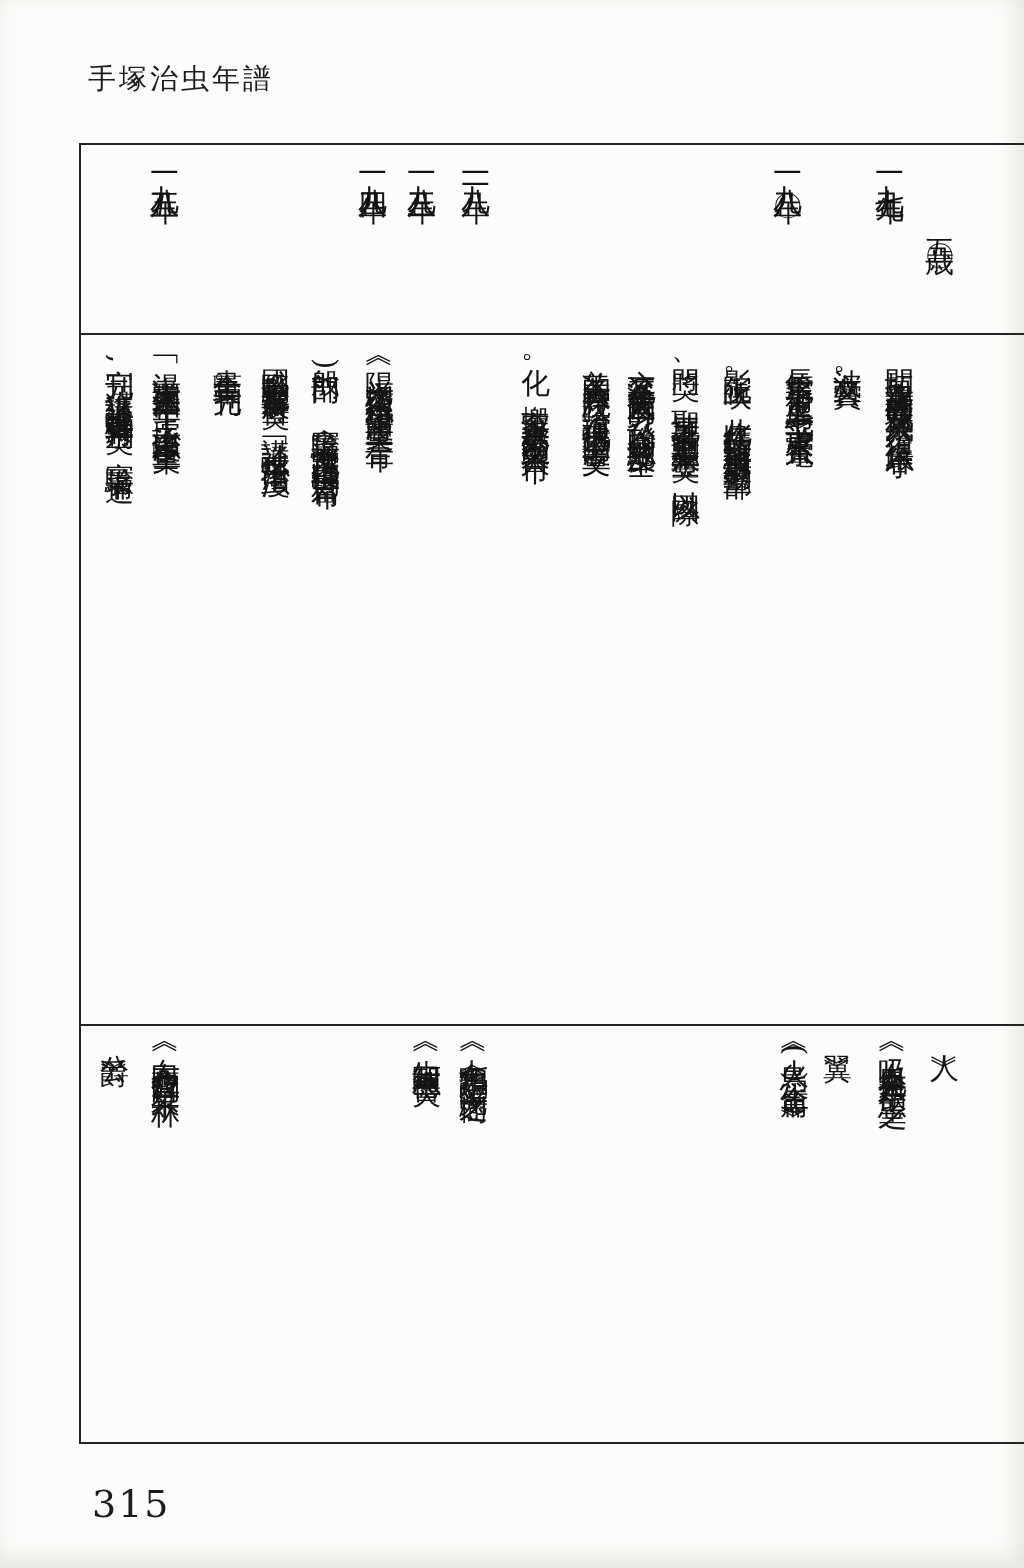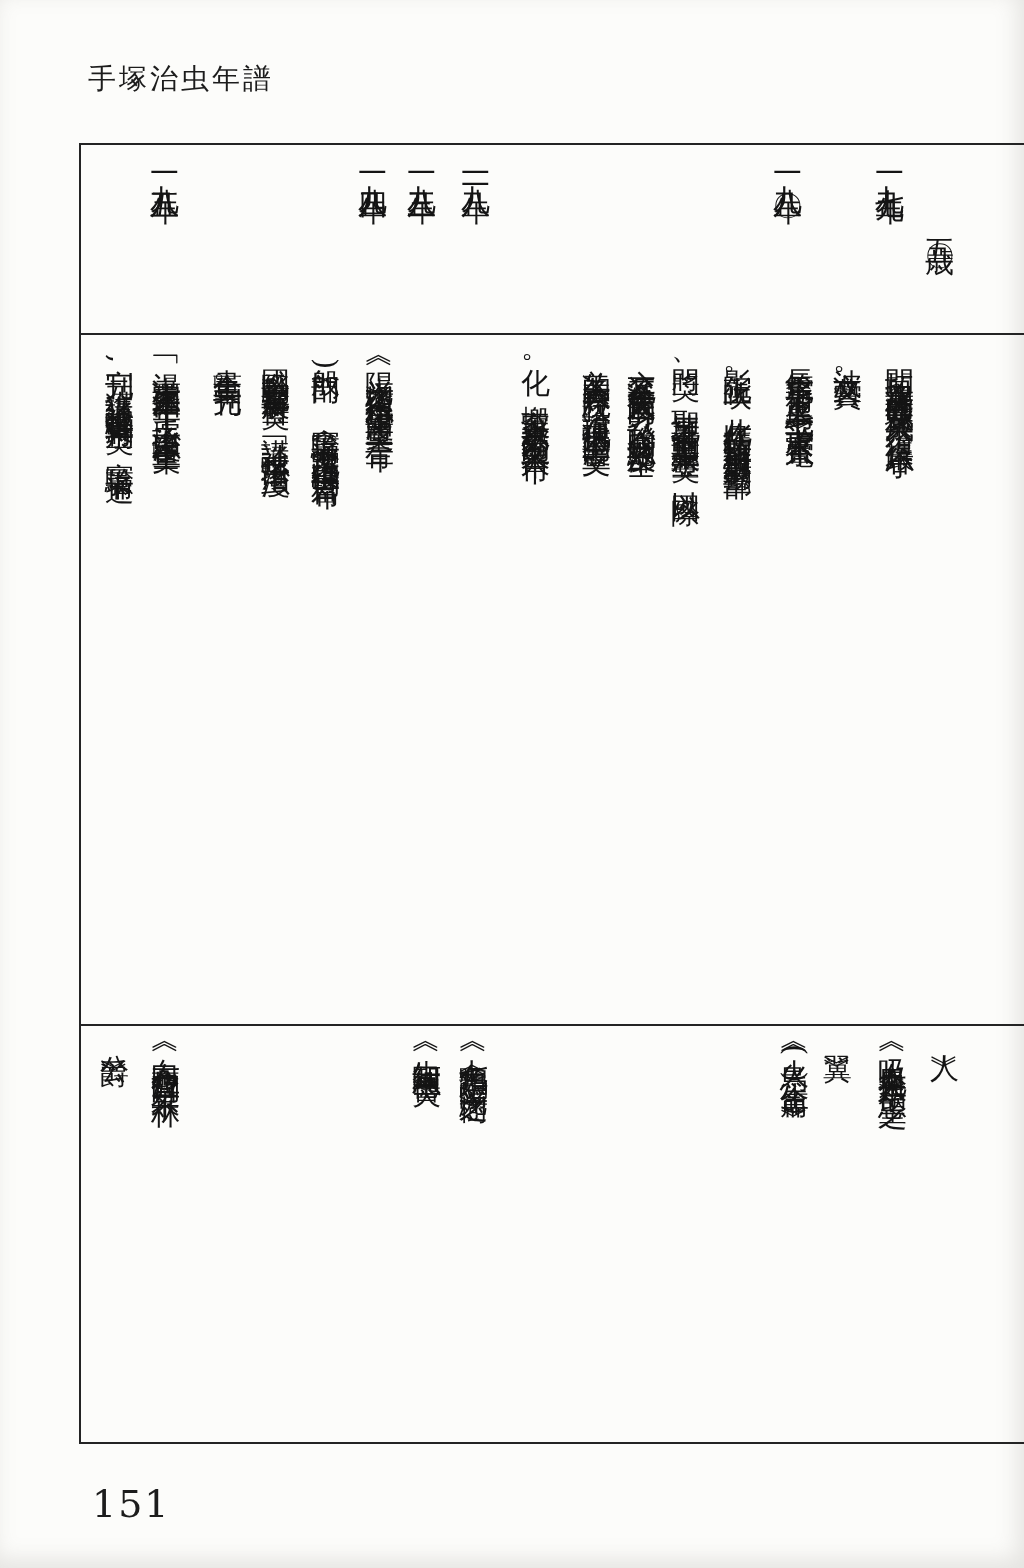--- a/index.html
+++ b/index.html
@@ -76,15 +76,15 @@
 
   <div class="v wk" style="left:928px">人》</div>
   <div class="v wk" style="left:876px">《吸血鬼在日本》《慾望之</div>
   <div class="v wk" style="left:821px">翼》</div>
   <div class="v wk" style="left:778px">《火鳥(生命篇)》</div>
   <div class="v wk" style="left:457px">《七色鸚鵡》《陽光之樹》</div>
   <div class="v wk" style="left:410px">《告知阿德魯夫》</div>
   <div class="v wk" style="left:149px">《向布齊拉問好》《果不林</div>
   <div class="v wk" style="left:98px">公爵》</div>
 
-  <div class="pageno">151</div>
+  <div class="pageno">315</div>
 
 </div>
 
 </body></html>

